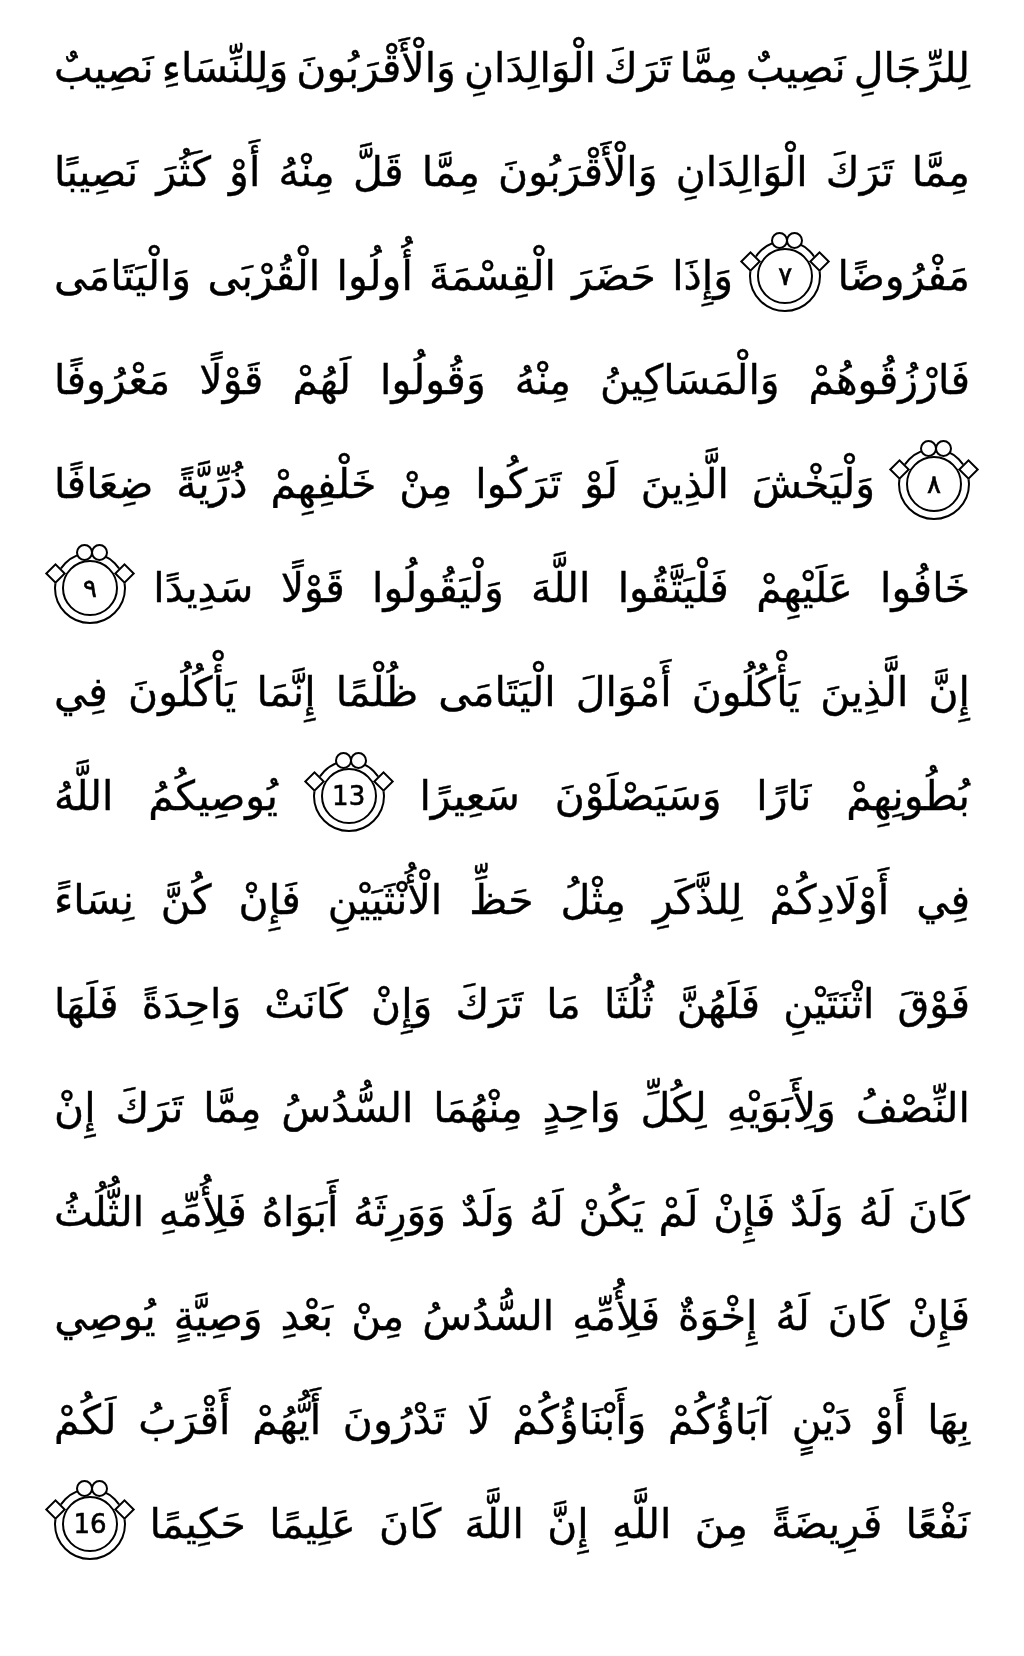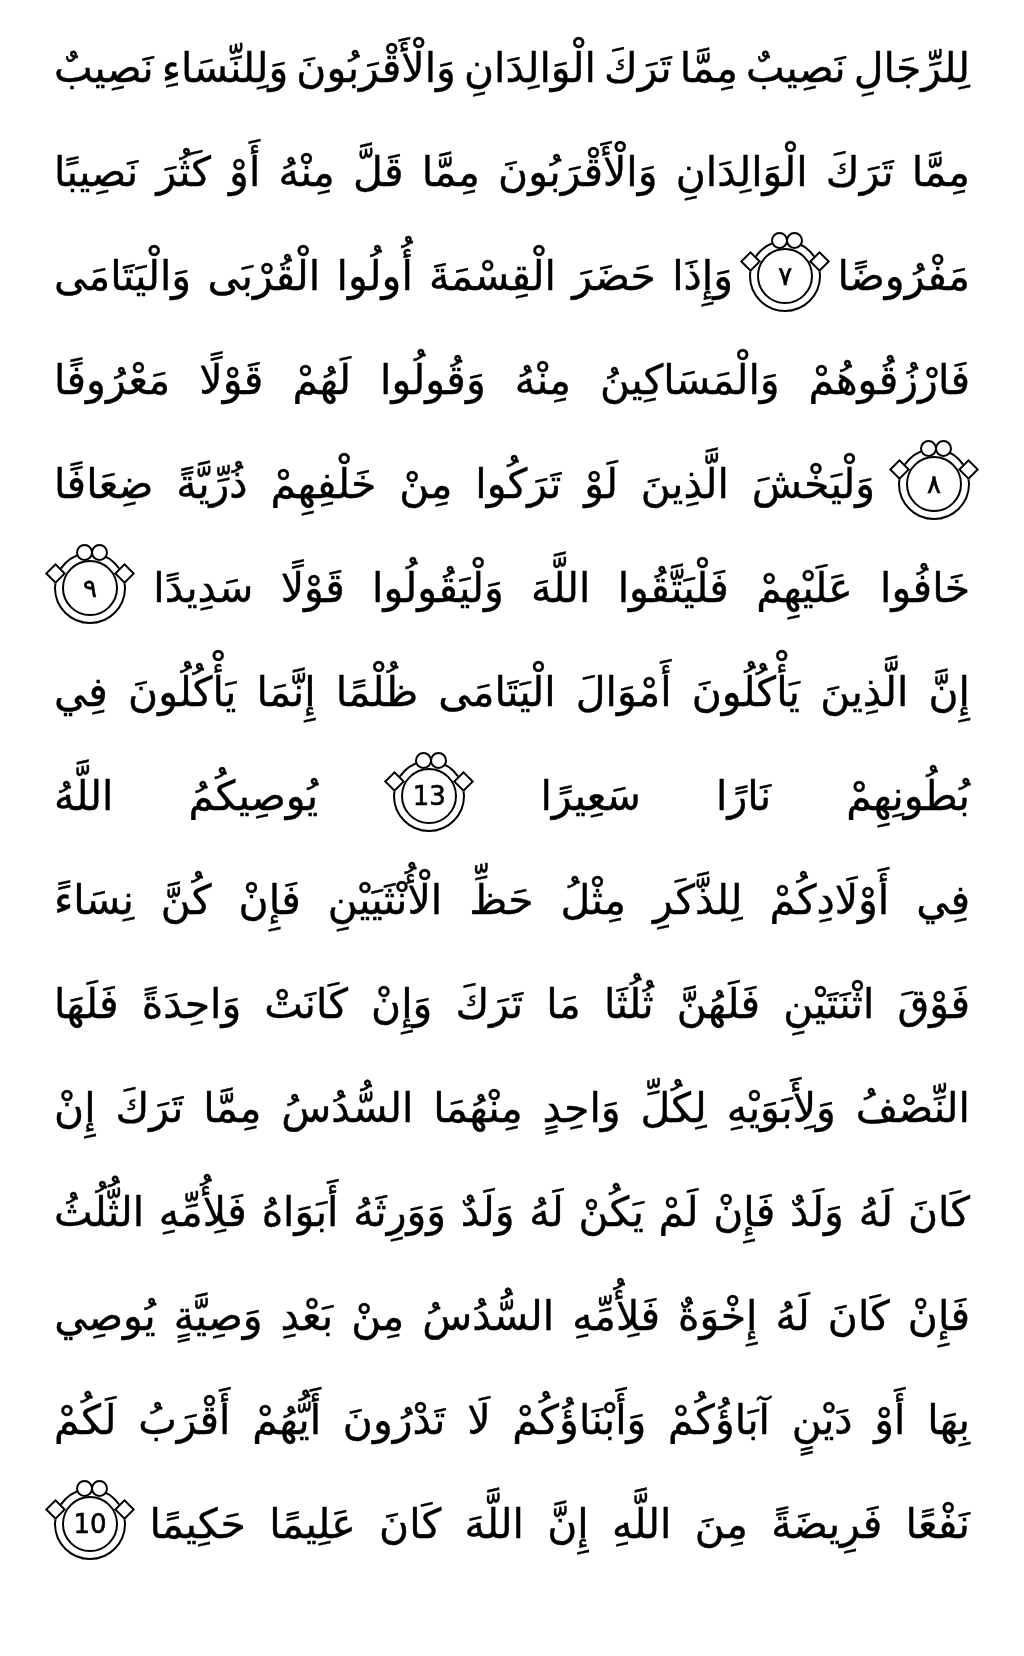--- a/index.html
+++ b/index.html
@@ -190,20 +190,21 @@
         <span class="word">أَمْوَالَ</span>
         <span class="word">الْيَتَامَى</span>
         <span class="word">ظُلْمًا</span>
         <span class="word">إِنَّمَا</span>
         <span class="word">يَأْكُلُونَ</span>
         <span class="word">فِي</span>
       </div>
       <div class="line">
         <span class="word">بُطُونِهِمْ</span>
         <span class="word">نَارًا</span>
+        <span class="word">وَسَيَصْلَوْنَ</span>
         <span class="word">سَعِيرًا</span>
         <span class="ayah-marker">
           <span class="marker-inner">
             <span class="marker-num">13</span>
           </span>
           <span class="leaf leaf-left"></span>
           <span class="leaf leaf-right"></span>
         </span>
         <span class="word">يُوصِيكُمُ</span>
         <span class="word">اللَّهُ</span>
@@ -285,20 +286,20 @@
         <span class="word">فَرِيضَةً</span>
         <span class="word">مِنَ</span>
         <span class="word">اللَّهِ</span>
         <span class="word">إِنَّ</span>
         <span class="word">اللَّهَ</span>
         <span class="word">كَانَ</span>
         <span class="word">عَلِيمًا</span>
         <span class="word">حَكِيمًا</span>
         <span class="ayah-marker">
           <span class="marker-inner">
-            <span class="marker-num">10</span>
+            <span class="marker-num">16</span>
           </span>
           <span class="leaf leaf-left"></span>
           <span class="leaf leaf-right"></span>
         </span>
       </div>
     </div>
 </div>
 
 </body></html>

